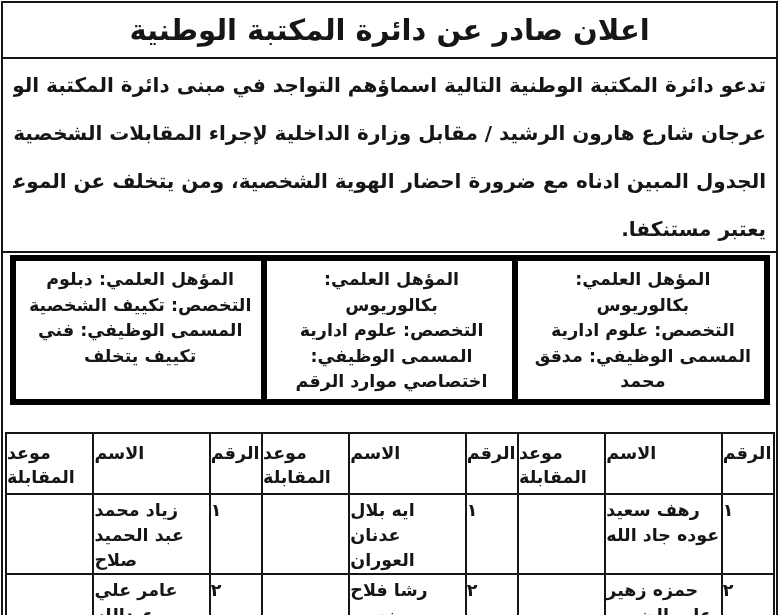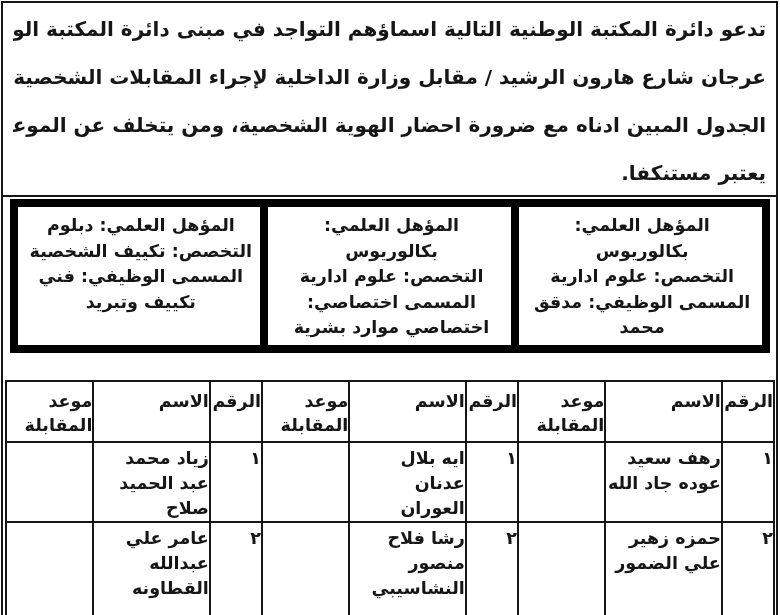--- a/index.html
+++ b/index.html
@@ -30,68 +30,69 @@
     text-align:justify;text-align-last:justify;
     overflow:hidden;
   }
   .body-line.last{text-align:left;text-align-last:right;white-space:normal;}
   
   .qual-table{
     width:760px;margin:2px auto 0 auto;
     border-collapse:collapse;table-layout:fixed;
   }
   .qual-table td{
-    border:8px solid #000000;vertical-align:top;text-align:center;
+    border:6px solid #000000;vertical-align:top;text-align:center;
     padding:6px 8px 4px 12px;font-size:17.5px;line-height:25.5px;height:102px;
   }
   
   .sched-table{
     width:770px;margin:27px 1px 0 auto;
     border-collapse:collapse;table-layout:fixed;
   }
   .sched-table th,.sched-table td{
-    border:2px solid #161616;vertical-align:top;text-align:right;
+    border:2px solid #161616;vertical-align:top;text-align:left;
     font-size:17.5px;padding:0;
   }
   .sched-table th{padding-top:7px;line-height:24px;height:52px;font-weight:700;}
   .sched-table td{padding-top:3px;line-height:25px;}
   .sched-table tr.row1{height:74px;}
   .sched-table tr.row2{height:112px;}
   .name-cell{white-space:pre-line;margin-left:42px;}
 </style>
 </head>
 <body>
 
 <div class="frame">
 
+  <div class="title-box">اعلان صادر عن دائرة المكتبة الوطنية</div>
 
   <div class="body-box">
     <div class="body-line">تدعو دائرة المكتبة الوطنية التالية اسماؤهم التواجد في مبنى دائرة المكتبة الوطنية –</div>
     <div class="body-line">عرجان شارع هارون الرشيد / مقابل وزارة الداخلية لإجراء المقابلات الشخصية حسب</div>
     <div class="body-line">الجدول المبين ادناه مع ضرورة احضار الهوية الشخصية، ومن يتخلف عن الموعد المذكور</div>
     <div class="body-line last">يعتبر مستنكفا.</div>
   </div>
 
   <table class="qual-table">
     <tbody>
         <tr>
       <td>
         <div>المؤهل العلمي: بكالوريوس</div>
         <div>التخصص: علوم ادارية</div>
         <div>المسمى الوظيفي: مدقق محمد</div>
       </td>
       <td>
         <div>المؤهل العلمي: بكالوريوس</div>
         <div>التخصص: علوم ادارية</div>
-        <div>المسمى اختصاصي: اختصاصي موارد بشرية</div>
+        <div>المسمى الوظيفي: اختصاصي موارد الرقم</div>
       </td>
       <td>
         <div>المؤهل العلمي: دبلوم</div>
         <div>التخصص: تكييف الشخصية</div>
-        <div>المسمى الوظيفي: فني تكييف وتبريد</div>
+        <div>المسمى الوظيفي: فني تكييف يتخلف</div>
       </td>
     </tr>
   </tbody>
     </table>
 
   <table class="sched-table">
     <colgroup>
       <col style="width:52px">
         <col style="width:116px">
         <col style="width:87px">

